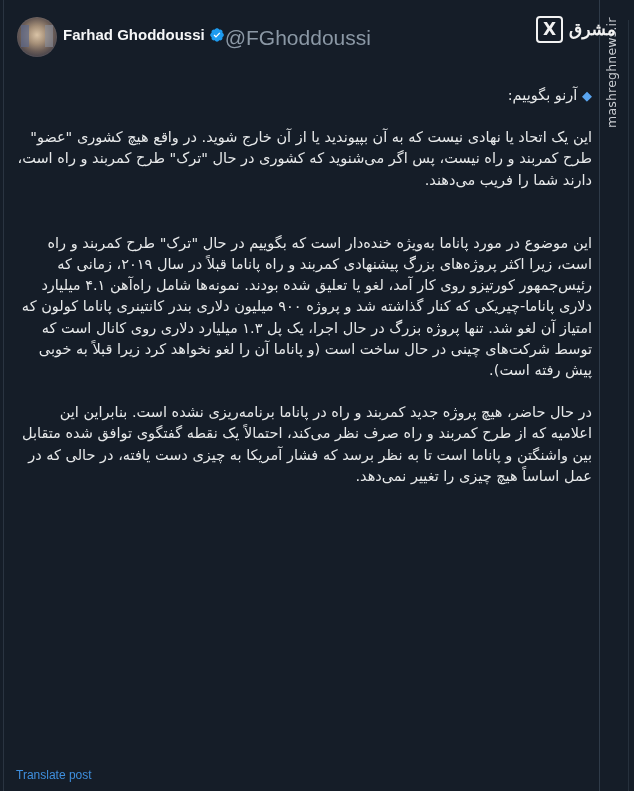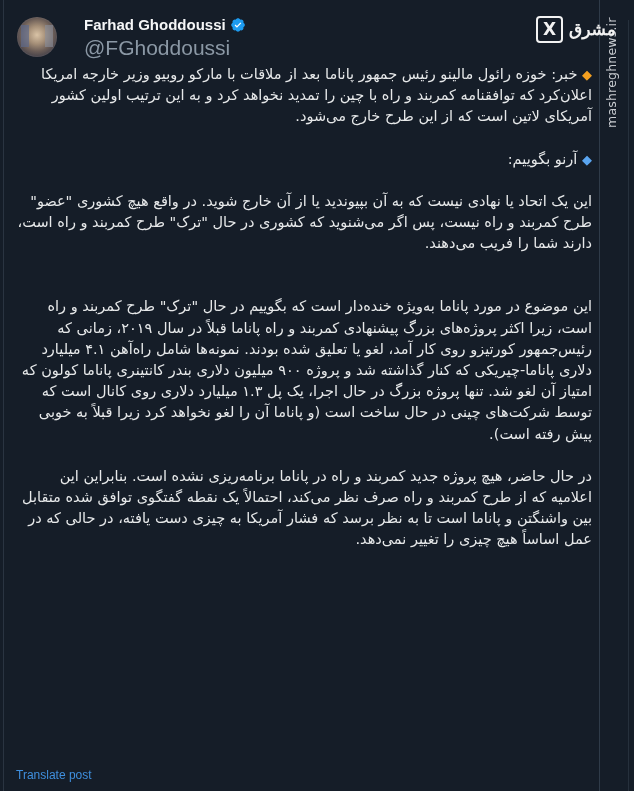--- a/index.html
+++ b/index.html
@@ -41,21 +41,21 @@
     position: relative; overflow: hidden;
   }
   .avatar::before {
     content: ""; position: absolute; left: 4px; top: 8px; width: 8px; height: 22px;
     background: #5e6a8a; opacity: 0.7;
   }
   .avatar::after {
     content: ""; position: absolute; right: 4px; top: 8px; width: 8px; height: 22px;
     background: #8b8f9c; opacity: 0.6;
   }
-  .names { margin-left: 27px; display: flex; flex-direction: column; }
+  .names { margin-left: 6px; display: flex; flex-direction: row; }
   .name-row { display: flex; align-items: center; height: 20px; }
   .display-name {
     font-family: "Liberation Sans", sans-serif;
     font-weight: bold; font-size: 15px; color: #f5f6f7;
   }
   .verified {
     width: 16px; height: 16px; margin-left: 4px; display: inline-block;
   }
   .handle {
     font-family: "Liberation Sans", sans-serif;
@@ -114,21 +114,20 @@
     <span class="handle">@FGhoddoussi</span>
   </div>
 </div>
 
 <div class="logo">
   <div class="x-box">X</div>
   <span class="mashregh-word">مشرق</span>
 </div>
 
 <div class="body">
-  <p class="para"><span class="bullet-orange">◆</span> <span>خبر: خوزه رائول مالینو رئیس جمهور پاناما بعد از ملاقات با مارکو روبیو وزیر خارجه امریکا اعلان‌کرد که توافقنامه کمربند و راه با چین را تمدید نخواهد کرد و به این ترتیب اولین کشور آمریکای لاتین است که از این طرح خارج می‌شود.</span></p>
   <div class="gap"></div>
   <p class="para"><span class="bullet-blue">◆</span> <span>آرنو بگوییم:</span></p>
   <div class="gap"></div>
   <p class="para">این یک اتحاد یا نهادی نیست که به آن بپیوندید یا از آن خارج شوید. در واقع هیچ کشوری "عضو" طرح کمربند و راه نیست، پس اگر می‌شنوید که کشوری در حال "ترک" طرح کمربند و راه است، دارند شما را فریب می‌دهند.</p>
   <div class="gap"></div>
   <div class="gap"></div>
   <p class="para">این موضوع در مورد پاناما به‌ویژه خنده‌دار است که بگوییم در حال "ترک" طرح کمربند و راه است، زیرا اکثر پروژه‌های بزرگ پیشنهادی کمربند و راه پاناما قبلاً در سال ۲۰۱۹، زمانی که رئیس‌جمهور کورتیزو روی کار آمد، لغو یا تعلیق شده بودند. نمونه‌ها شامل راه‌آهن ۴.۱ میلیارد دلاری پاناما-چیریکی که کنار گذاشته شد و پروژه ۹۰۰ میلیون دلاری بندر کانتینری پاناما کولون که امتیاز آن لغو شد. تنها پروژه بزرگ در حال اجرا، یک پل ۱.۳ میلیارد دلاری روی کانال است که توسط شرکت‌های چینی در حال ساخت است (و پاناما آن را لغو نخواهد کرد زیرا قبلاً به خوبی پیش رفته است).</p>
   <div class="gap"></div>
   <p class="para">در حال حاضر، هیچ پروژه جدید کمربند و راه در پاناما برنامه‌ریزی نشده است. بنابراین این اعلامیه که از طرح کمربند و راه صرف نظر می‌کند، احتمالاً یک نقطه گفتگوی توافق شده متقابل بین واشنگتن و پاناما است تا به نظر برسد که فشار آمریکا به چیزی دست یافته، در حالی که در عمل اساساً هیچ چیزی را تغییر نمی‌دهد.</p>
 </div>

